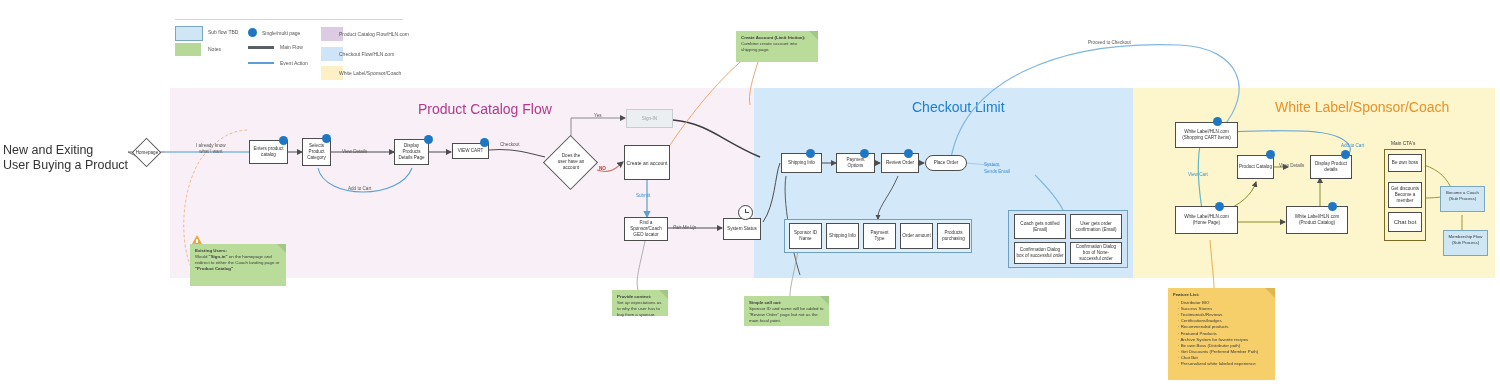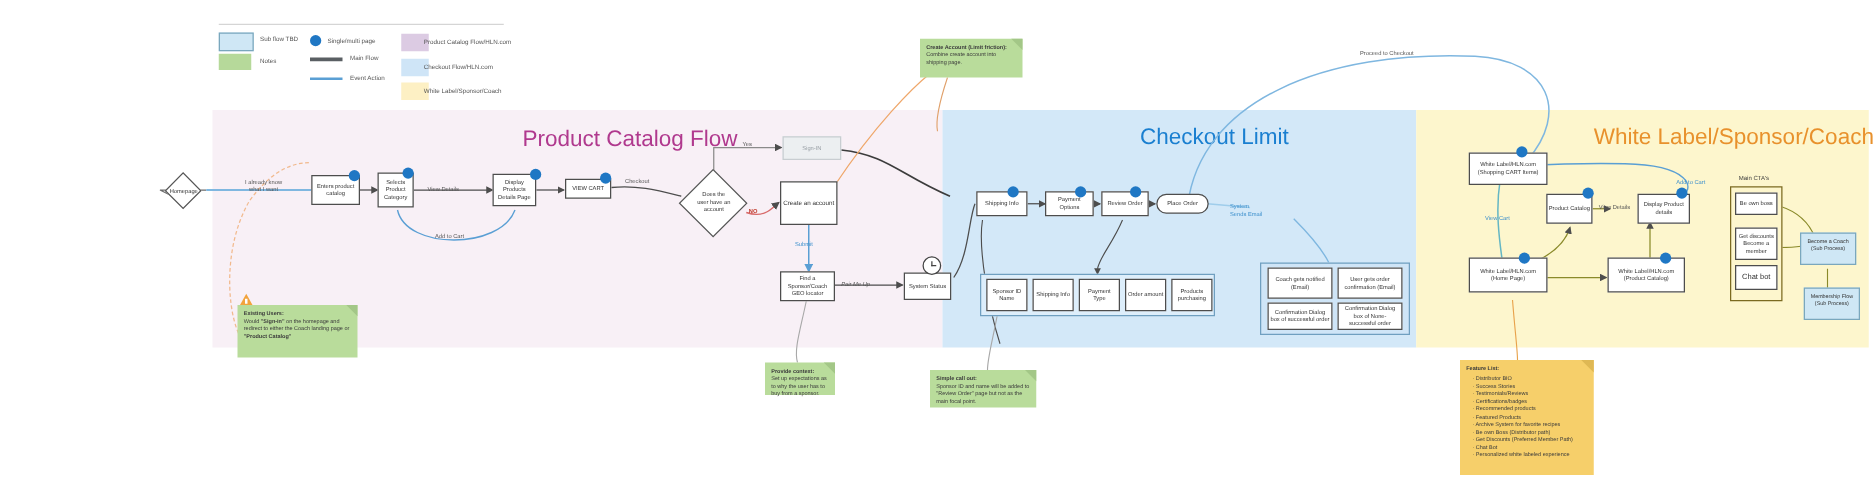--- a/index.html
+++ b/index.html
@@ -21,21 +21,21 @@
   .sw-line-event{width:26px;height:1.5px;background:#5a9fd4;}
   .sw-purple{width:22px;height:14px;background:#dccbe3;}
   .sw-blue{width:22px;height:14px;background:#cfe5f7;}
   .sw-yellow{width:22px;height:14px;background:#fdf0c4;}
 
   
   .lane{position:absolute;top:88px;height:190px;}
   .lane-pc{left:170px;width:584px;background:#f8f0f6;}
   .lane-co{left:754px;width:379px;background:#d3e8f8;}
   .lane-wl{left:1133px;width:362px;background:#fdf6cd;}
-  .lane-label{position:absolute;font-size:18px;white-space:nowrap;}
+  .lane-label{position:absolute;font-size:14px;white-space:nowrap;}
   .lbl-pc{left:418px;top:101px;color:#b0398e;}
   .lbl-co{left:912px;top:99px;color:#1a7fd0;}
   .lbl-wl{left:1275px;top:99px;color:#e8912c;}
 
   
   .page-title{position:absolute;left:3px;top:143px;width:135px;font-size:12.5px;
               color:#333;line-height:15px;}
 
   
   .node{position:absolute;background:#fff;border:1px solid #4d4d4d;
@@ -196,20 +196,21 @@
   <div class="sw sw-line-event" style="left:248px;top:62px;"></div>
   <div class="key-item" style="left:280px;top:60px;">Event Action</div>
 
   <div class="sw sw-purple" style="left:321px;top:27px;"></div>
   <div class="key-item" style="left:339px;top:31px;">Product Catalog Flow/HLN.com</div>
   <div class="sw sw-blue" style="left:321px;top:47px;"></div>
   <div class="key-item" style="left:339px;top:51px;">Checkout Flow/HLN.com</div>
   <div class="sw sw-yellow" style="left:321px;top:66px;"></div>
   <div class="key-item" style="left:339px;top:70px;">White Label/Sponsor/Coach</div>
 
+  <div class="page-title">New and Exiting<br>User Buying a Product</div>
 
   <div class="diamond" style="left:136px;top:142px;width:21px;height:21px;"></div>
   <div class="diamond-txt" style="left:128px;top:147px;width:38px;height:11px;">Homepage</div>
 
   <div class="elabel" style="left:196px;top:143px;text-align:center;line-height:6px;">I already know<br>what I want</div>
 
   <div class="node" style="left:249px;top:140px;width:39px;height:24px;">Enters product catalog</div>
   <div class="dot" style="left:279px;top:136px;"></div>
 
   <div class="node" style="left:302px;top:138px;width:29px;height:28px;">Selects Product Category</div>

